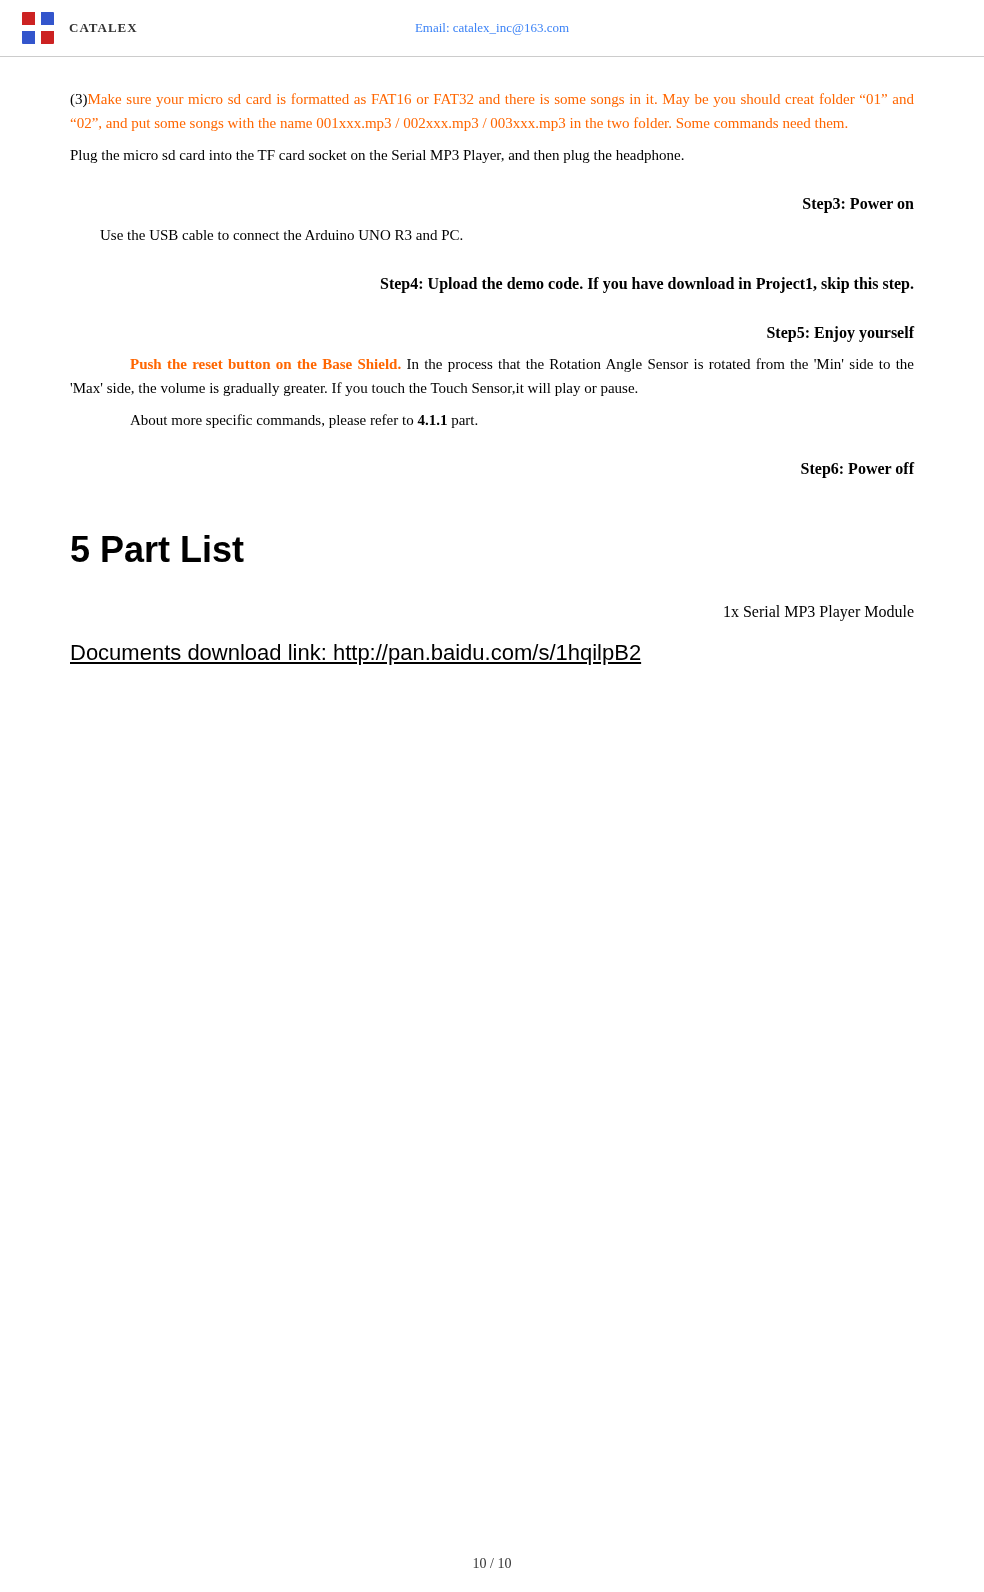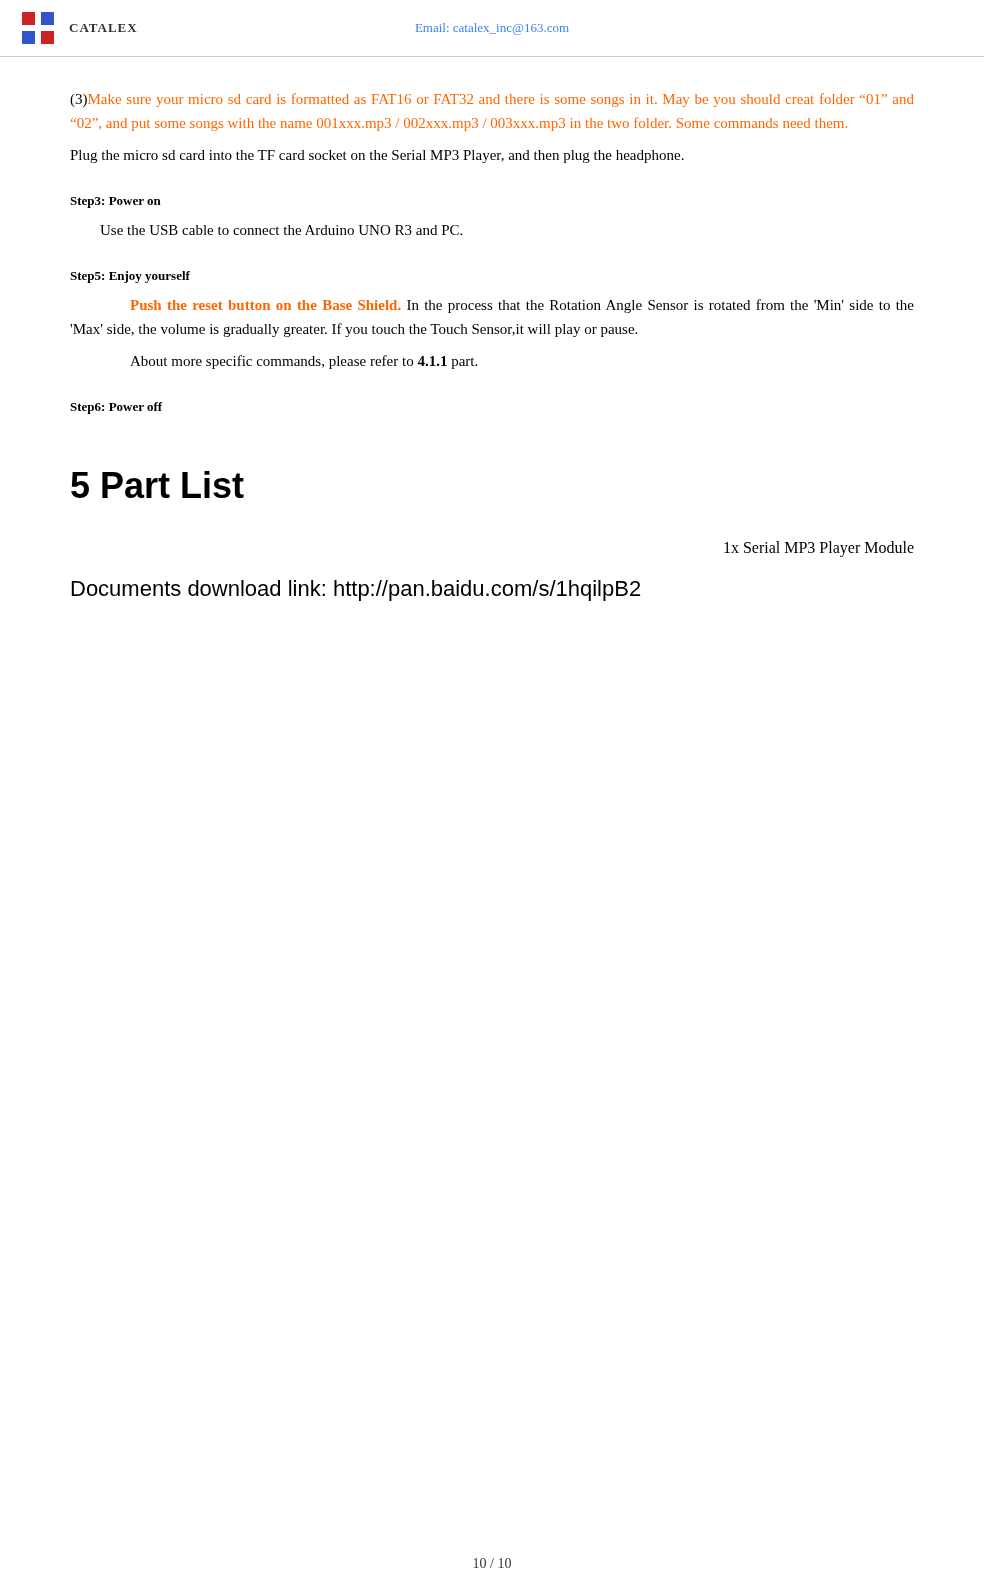--- a/index.html
+++ b/index.html
@@ -45,21 +45,22 @@
       font-size: 15px;
       line-height: 1.6;
     }
     .orange-text {
       color: #FF6600;
     }
     .step-heading {
       font-weight: bold;
       margin-top: 24px;
       margin-bottom: 6px;
-      font-size: 13px;
+      font-size: 16px;
+      text-align: right;
     }
     .indent {
       text-indent: 2em;
     }
     .double-indent {
       text-indent: 4em;
     }
     .blue-link {
       color: #1155CC;
       text-decoration: underline;
@@ -72,20 +73,21 @@
       font-family: Arial, sans-serif;
     }
     .part-list-item {
       font-size: 16px;
       margin-bottom: 10px;
       text-align: right;
     }
     .doc-link {
       font-size: 22px;
       font-family: Arial, sans-serif;
+      text-decoration: underline;
     }
     .footer {
       position: absolute;
       bottom: 20px;
       left: 50%;
       transform: translateX(-50%);
       font-size: 14px;
       color: #333;
     }
     .para-block {
@@ -132,20 +134,23 @@
     <span>Plug  the  micro  sd  card  into  the  TF  card  socket  on  the  Serial  MP3  Player,  and  then  plug  the headphone.</span>
   </div>
 
   <div class="step-heading">
     <span>Step3: Power on</span>
   </div>
   <div class="para-block indent">
     <span>Use the USB cable to connect the Arduino UNO R3 and PC.</span>
   </div>
 
+  <div class="step-heading">
+    <span>Step4: Upload the demo code. If you have download in Project1, skip this step.</span>
+  </div>
 
   <div class="step-heading">
     <span>Step5: Enjoy yourself</span>
   </div>
   <div class="para-block double-indent">
     <span class="push-bold">Push  the  reset  button  on  the  Base  Shield.</span><span> In  the  process  that  the  Rotation  Angle  Sensor  is rotated from the 'Min' side to the 'Max' side, the volume is gradually greater. If you touch the Touch Sensor,it will play or pause.</span>
   </div>
   <div class="para-block double-indent">
     <span>About more specific commands, please refer to </span><strong>4.1.1</strong><span> part.</span>
   </div>

